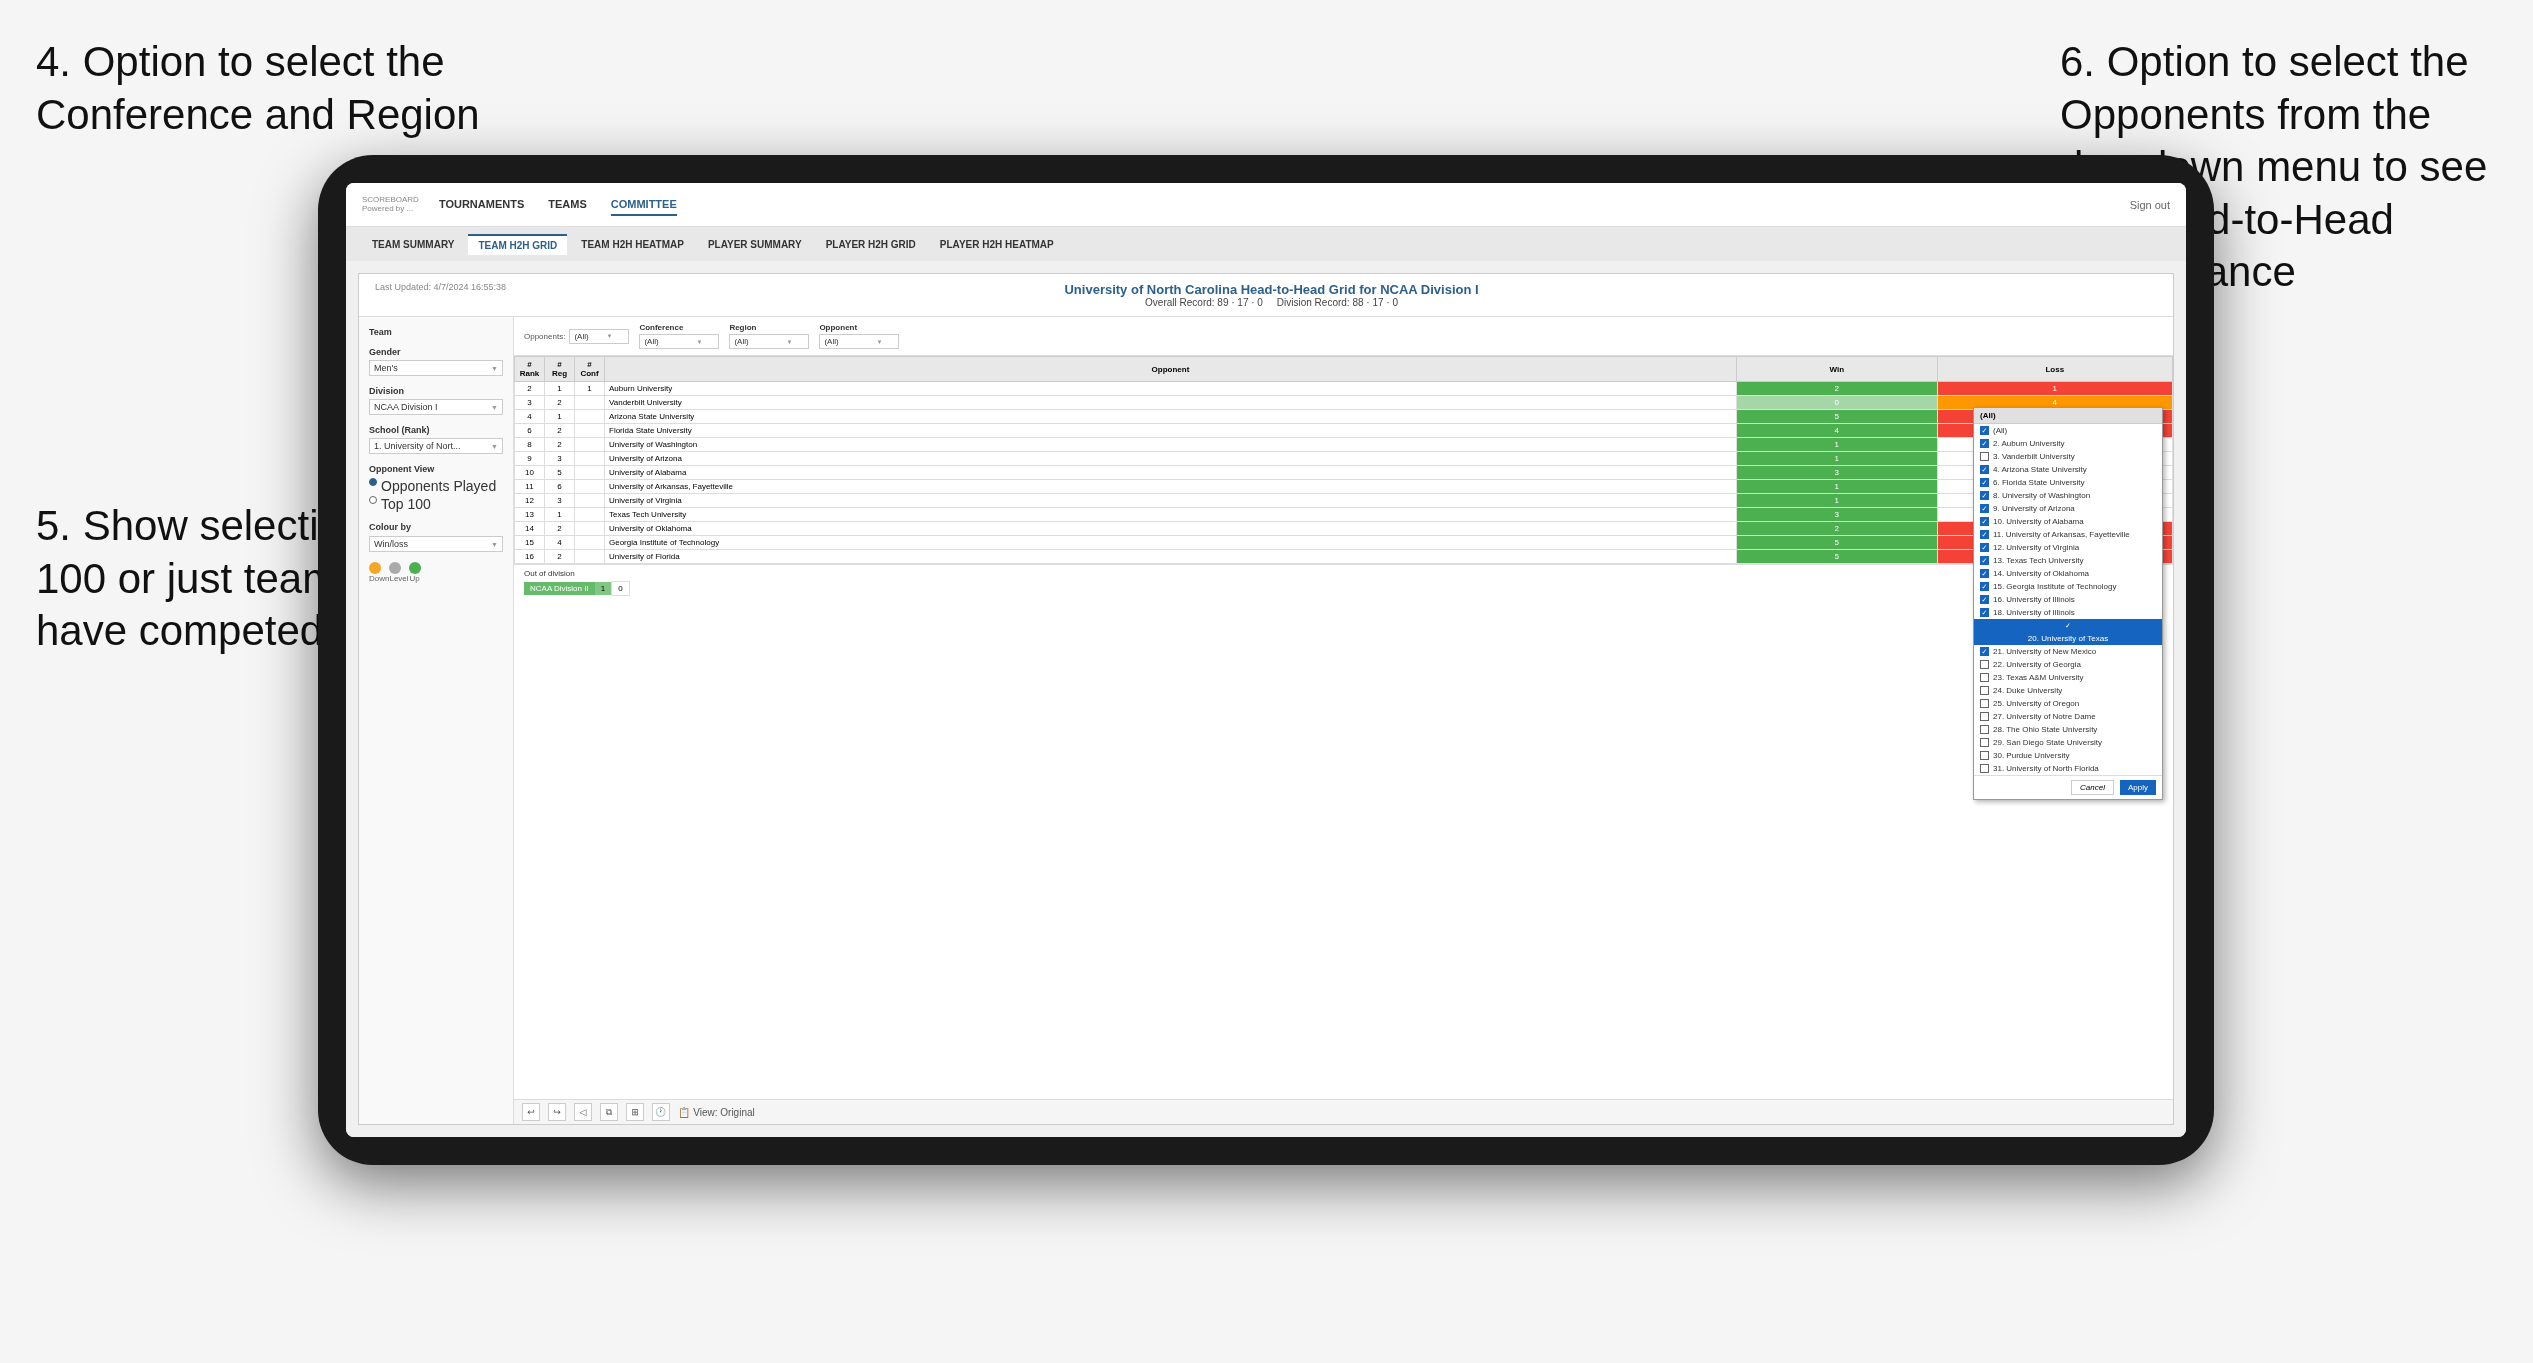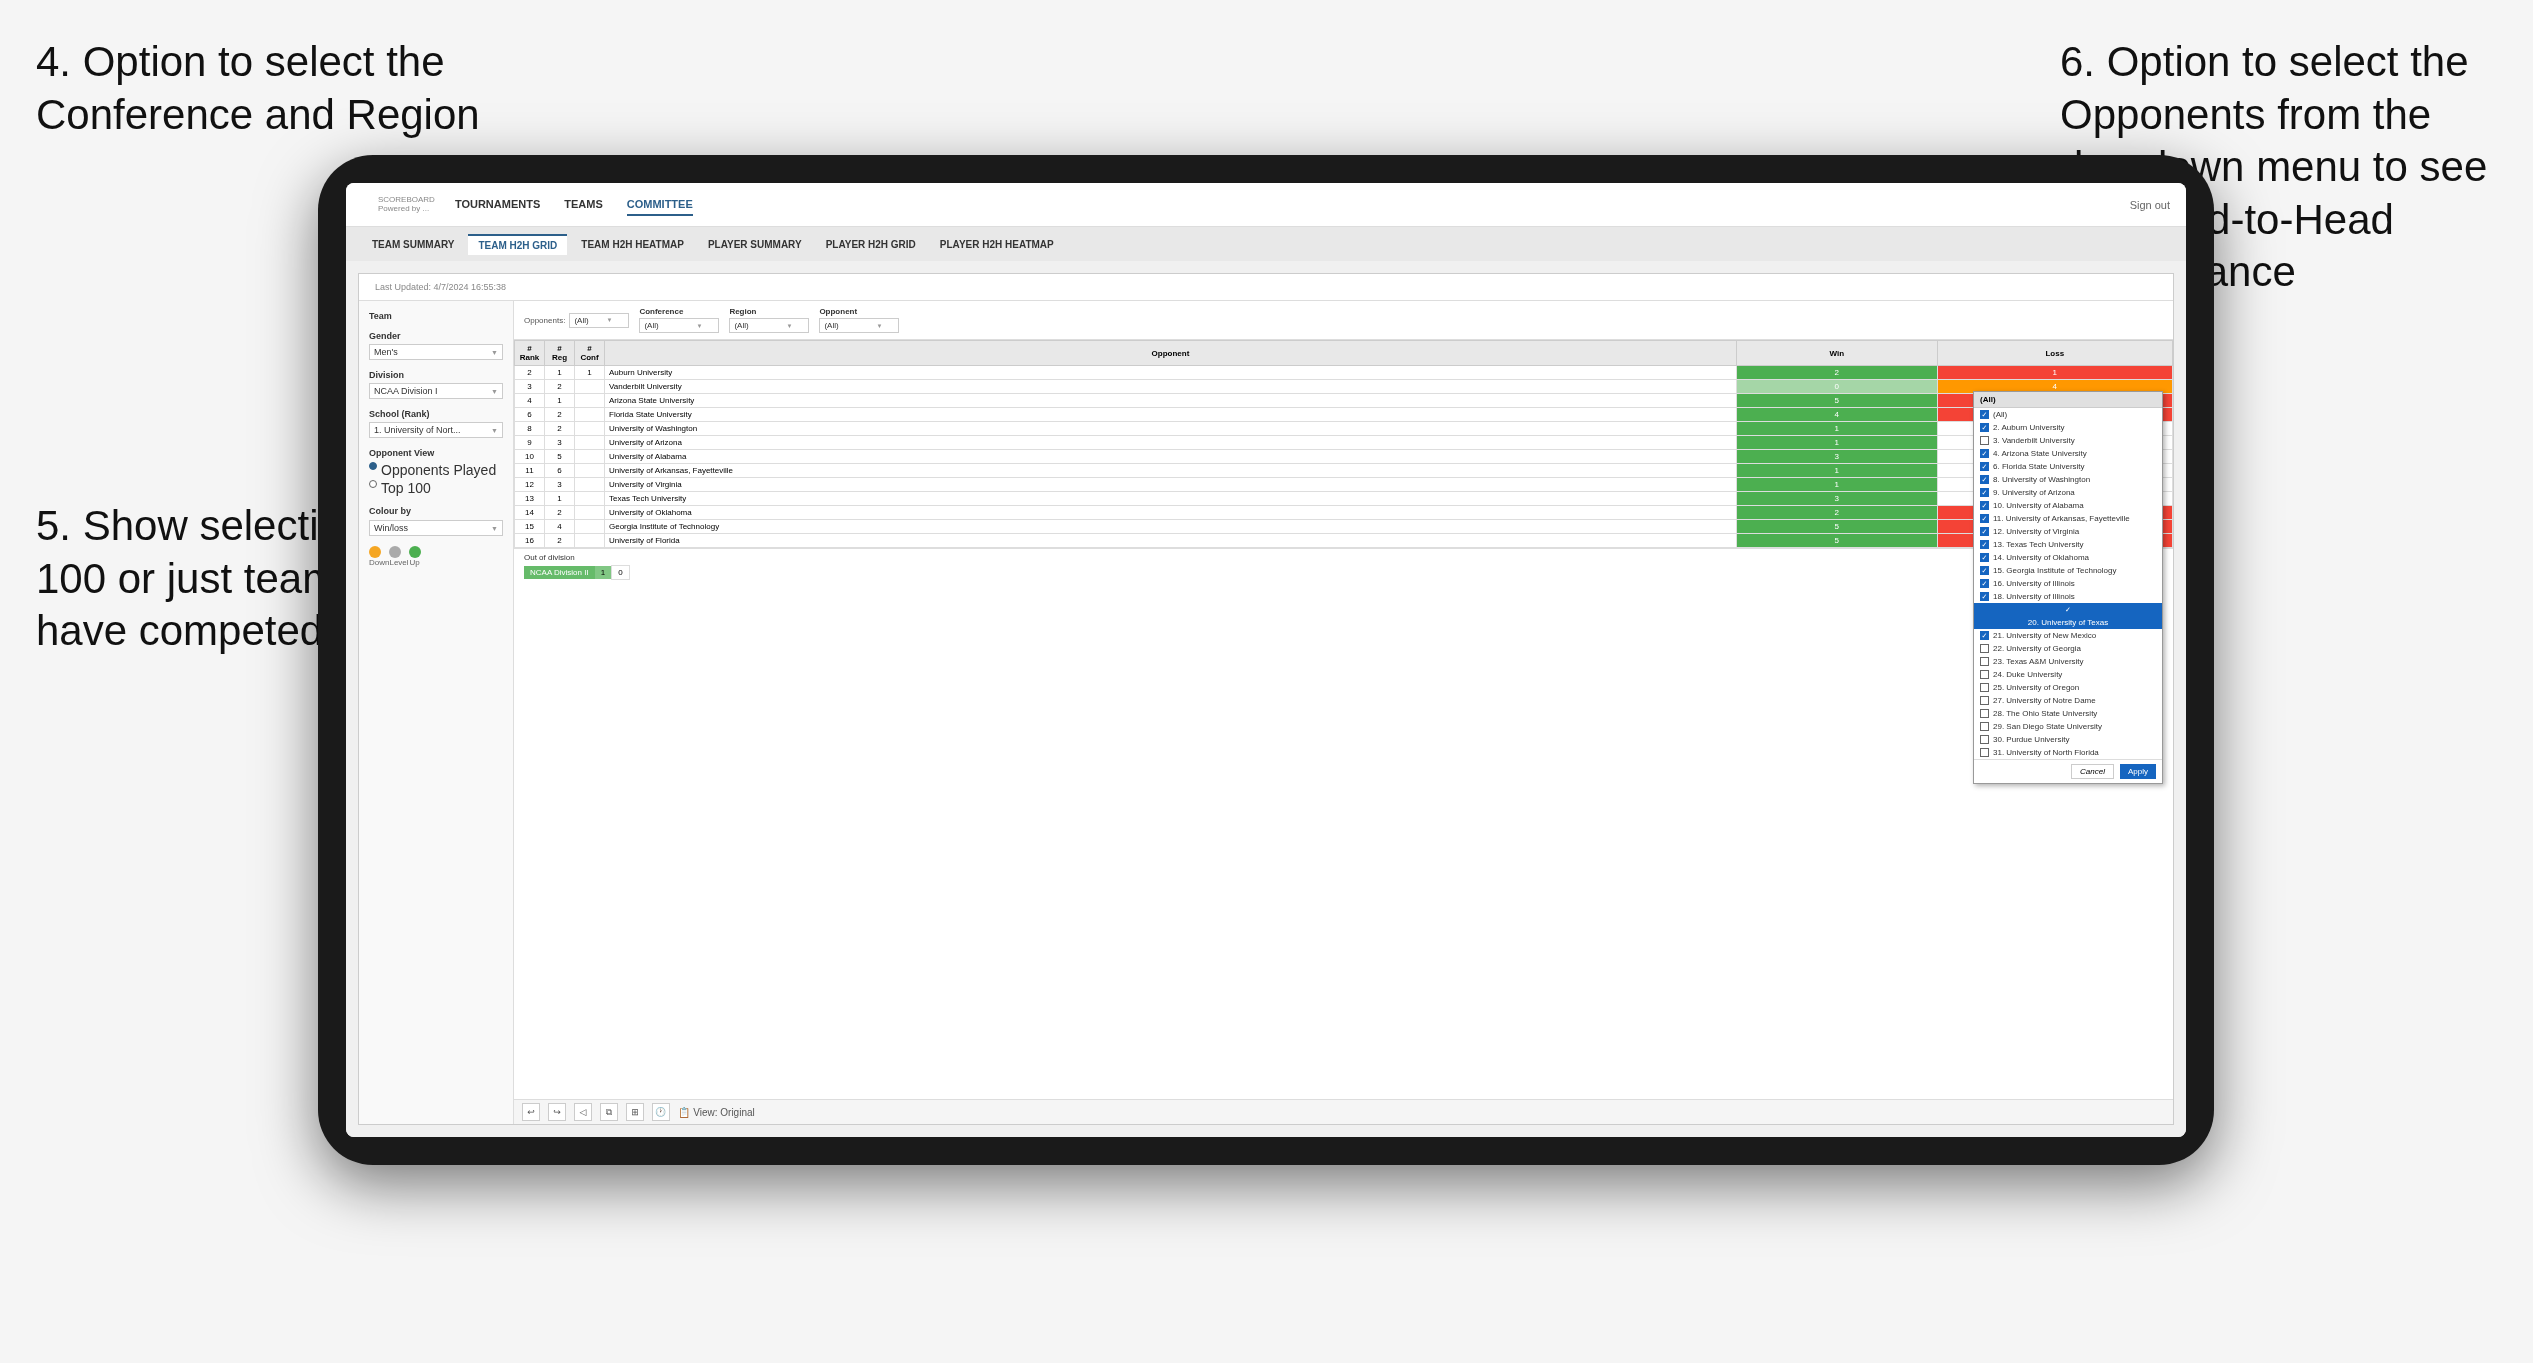--- a/index.html
+++ b/index.html
@@ -67,21 +67,20 @@
       height: 44px;
       flex-shrink: 0;
     }
 
     .logo {
       font-size: 13px;
       font-weight: bold;
       color: #2c5f8a;
       margin-right: 20px;
       line-height: 1.1;
-      margin-left: 16px;
     }
     .logo span { display: block; font-size: 8px; color: #888; font-weight: normal; }
 
     .top-nav-links {
       display: flex;
       gap: 24px;
       flex: 1;
     }
     .top-nav-link {
       font-size: 11px;
@@ -445,20 +444,28 @@
       <div class="sub-nav-tab">PLAYER H2H GRID</div>
       <div class="sub-nav-tab">PLAYER H2H HEATMAP</div>
     </div>
 
     <div class="main-content">
       <div class="content-card">
 
         <div class="card-header">
           <div>
             <div class="last-updated">Last Updated: 4/7/2024 16:55:38</div>
+          </div>
+          <div style="text-align:center; flex:1;">
+            <div class="card-title">University of North Carolina Head-to-Head Grid for NCAA Division I</div>
+            <div class="record-info">
+              <span>Overall Record: 89 · 17 · 0</span>
+              &nbsp;&nbsp;&nbsp;
+              <span>Division Record: 88 · 17 · 0</span>
+            </div>
           </div>
           <div style="width:120px;"></div>
         </div>
 
         <div class="card-body">
 
           <div class="sidebar">
             <div class="sidebar-section">
               <div class="sidebar-label">Team</div>
             </div>

